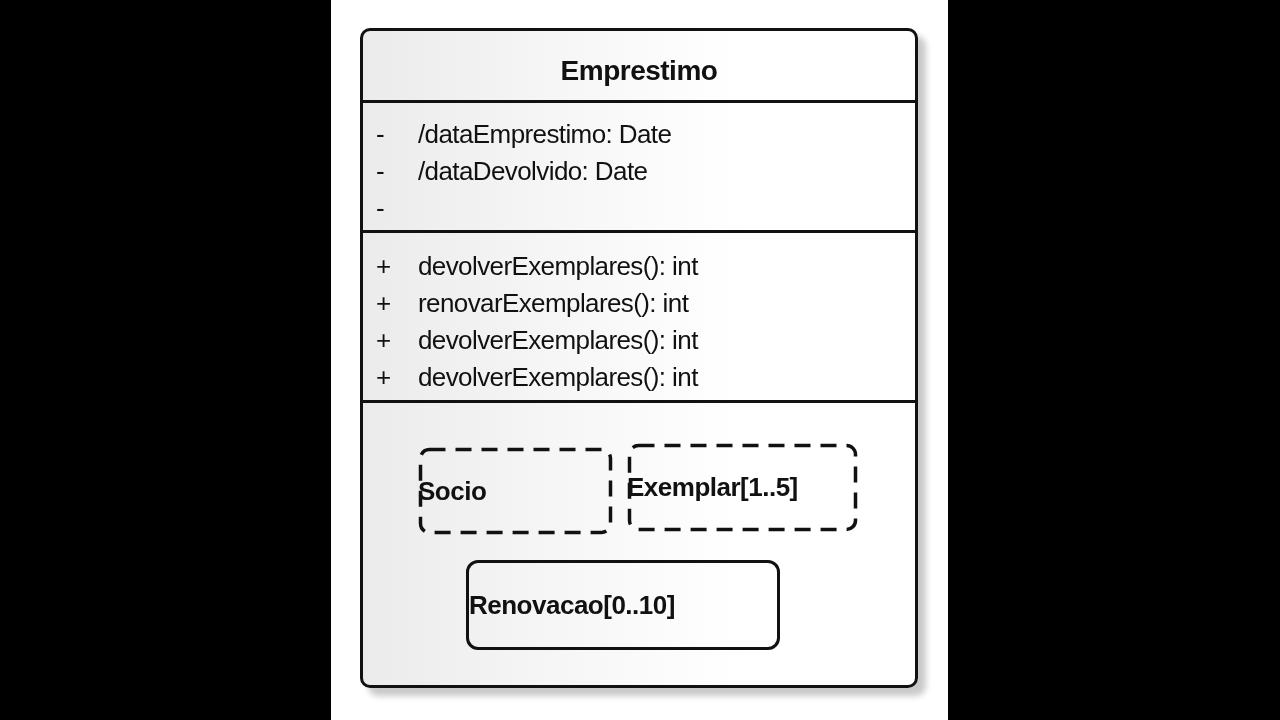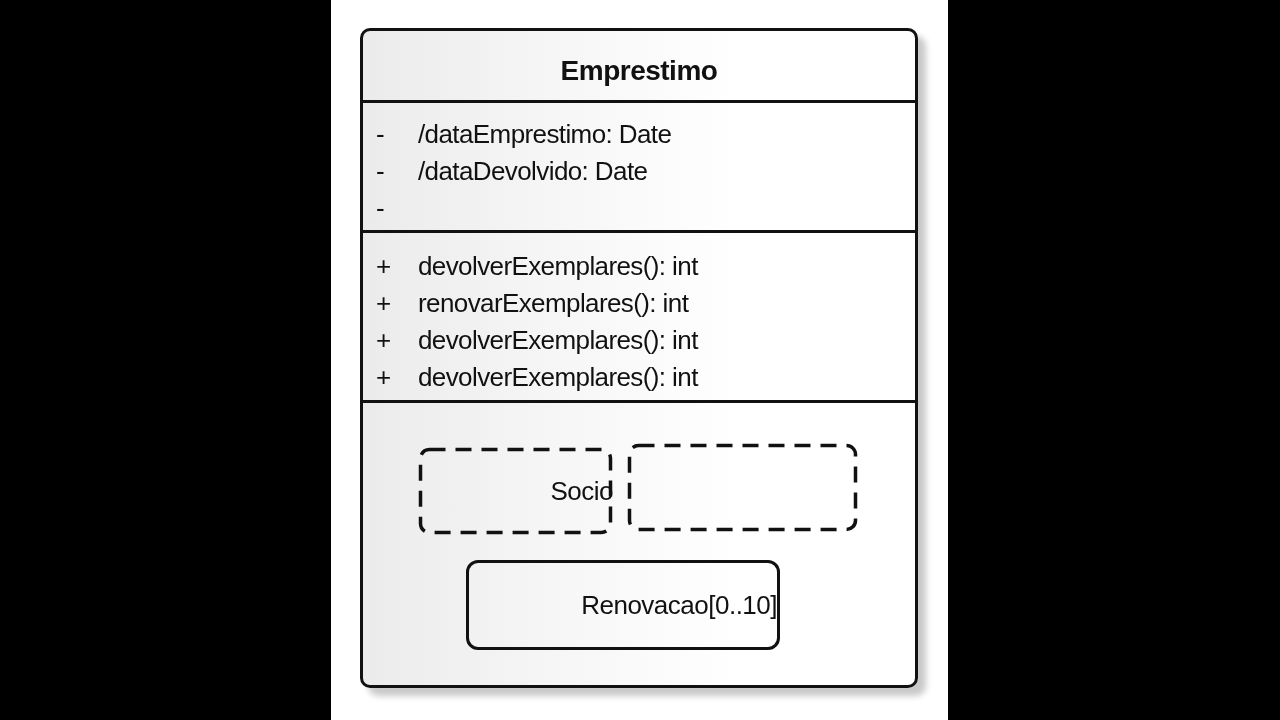--- a/index.html
+++ b/index.html
@@ -77,23 +77,23 @@
     white-space: nowrap;
   }
   .member-row .vis {
     width: 42px;
     flex: 0 0 42px;
   }
   .nested-node {
     position: absolute;
     display: flex;
     align-items: center;
-    justify-content: flex-end;
+    justify-content: flex-start;
     font-size: 26px;
-    font-weight: normal;
+    font-weight: bold;
     letter-spacing: -0.5px;
     text-align: center;
   }
   .nested-node svg {
     position: absolute;
     left: 0; top: 0;
   }
   .nested-node .nested-label { position: relative; }
   .nn-socio    { left: 55px;  top: 44px;  width: 195px; height: 88px; }
   .nn-exemplar { left: 264px; top: 40px;  width: 231px; height: 89px; }
@@ -158,20 +158,21 @@
           <svg width="195" height="88" aria-hidden="true">
             <rect x="2.5" y="2.5" width="190" height="83" rx="9" ry="9" fill="none" stroke="#111111" stroke-width="3.5" stroke-dasharray="16 10"></rect>
           </svg>
           <span class="nested-label">Socio</span>
         </div>
 
         <div class="nested-node nn-exemplar">
           <svg width="231" height="89" aria-hidden="true">
             <rect x="2.5" y="2.5" width="226" height="84" rx="9" ry="9" fill="none" stroke="#111111" stroke-width="3.5" stroke-dasharray="16 10"></rect>
           </svg>
+          <span class="nested-label">Exemplar[1..5]</span>
         </div>
 
         <div class="nested-node nn-renovacao">
           <span class="nested-label">Renovacao[0..10]</span>
         </div>
 
       </div>
     </div>
   </div>
 </div>

